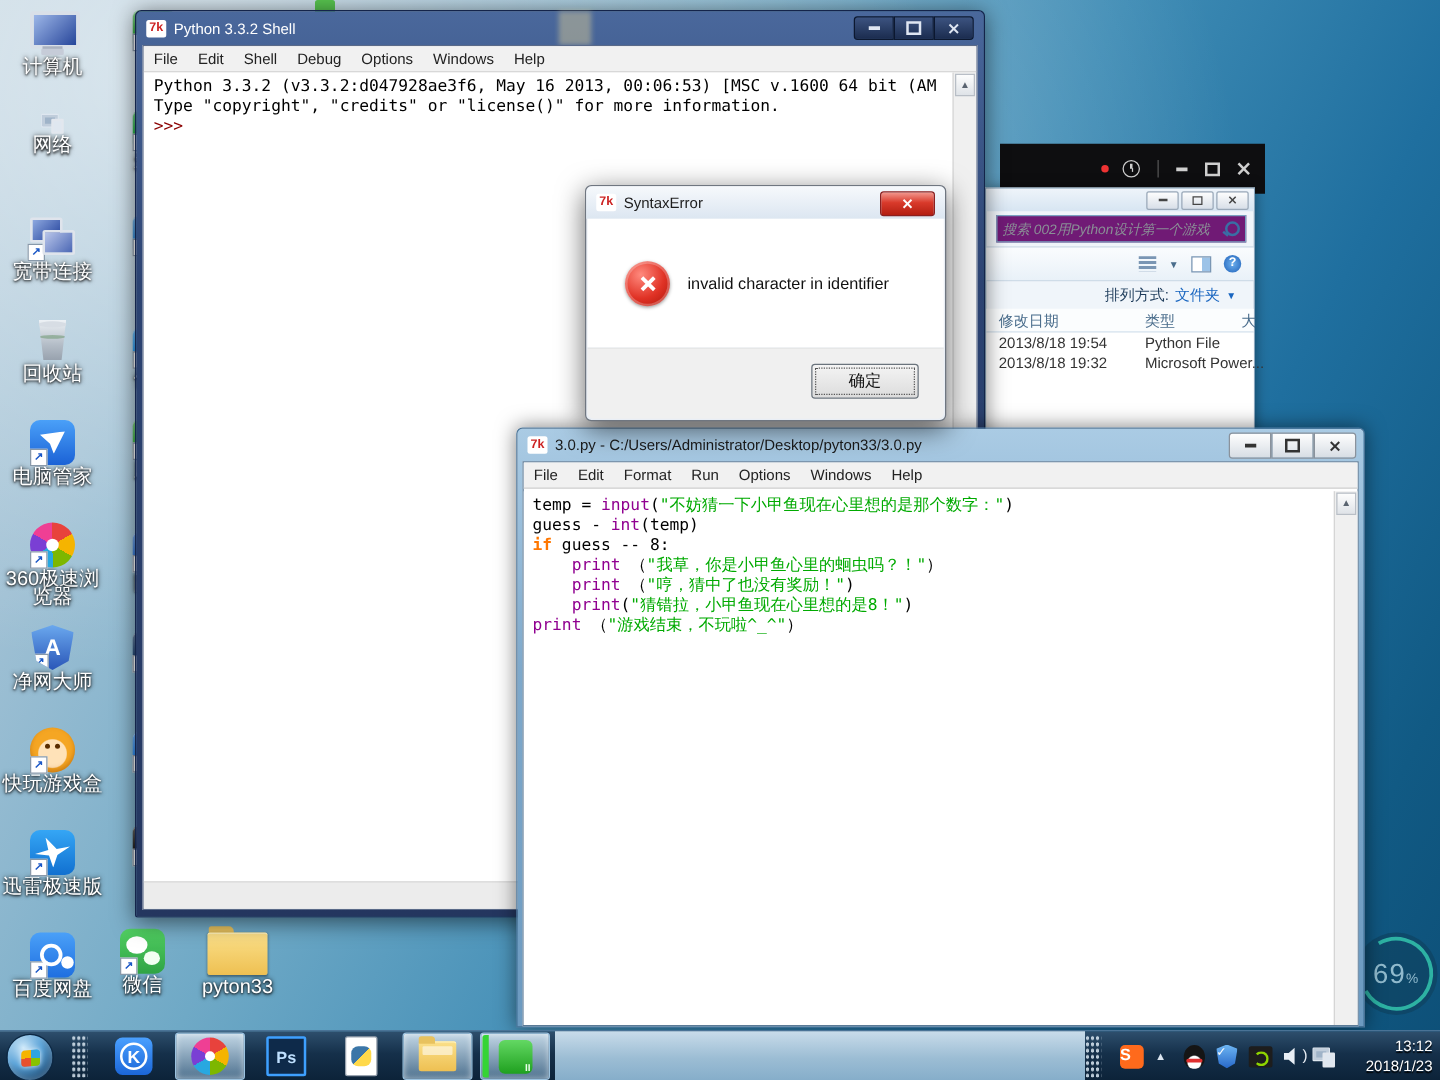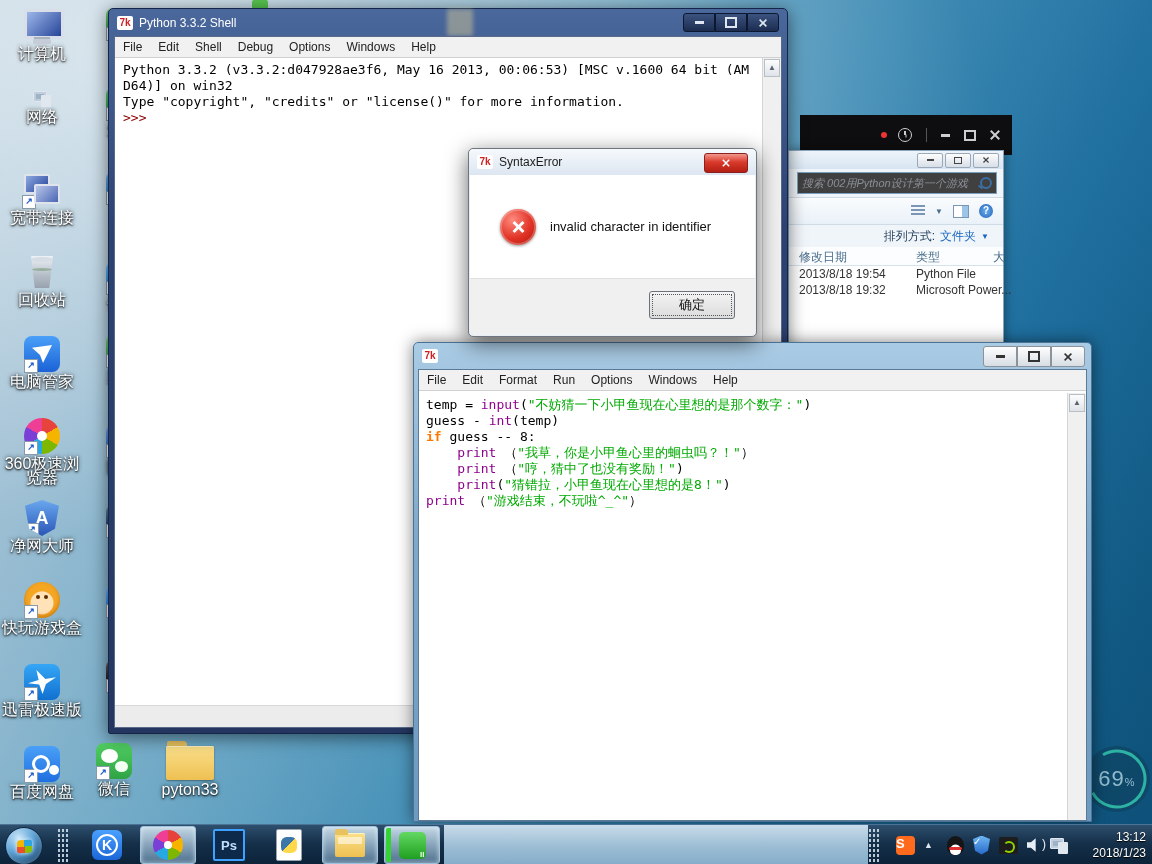--- a/index.html
+++ b/index.html
@@ -77,21 +77,21 @@
   .vdiv{width:1px;height:14px;background:#555;}
   
   #explorer{position:absolute;left:788px;top:150px;width:214px;height:210px;z-index:3;
       background:#f0f5fa;border:1px solid #8aa6bd;box-shadow:0 0 10px rgba(0,0,0,.45);font-size:12px;}
   #explorer .cap{height:16px;background:linear-gradient(#eef4fa,#d7e5f2);display:flex;justify-content:flex-end;align-items:center;gap:2px;padding:1px 4px;}
   .mini-btn{width:24px;height:13px;border:1px solid #9aa8b8;border-radius:2px;background:linear-gradient(#fdfdfd,#d8dfe8);
       color:#444;font-size:9px;display:flex;align-items:center;justify-content:center;}
   .mini-btn .xbar{transform:scale(.6);}
   .mini-btn .minbar{width:7px;height:2px;}
   .mini-btn .maxbox{width:6px;height:5px;border-width:1.5px;}
-  #search-row{display:flex;align-items:center;margin:3px 6px 3px 8px;background:#404040;border:1px solid #7aa1c0;height:20px;padding:0 4px;}
+  #search-row{display:flex;align-items:center;margin:3px 6px 3px 8px;background:#701a75;border:1px solid #7aa1c0;height:20px;padding:0 4px;}
   #search-text{flex:1;color:#8a8f96;font-style:italic;font-size:11px;white-space:nowrap;overflow:hidden;}
   .magnifier{width:8px;height:8px;border:2px solid #3a6ea5;border-radius:50%;position:relative;flex:none;}
   .magnifier::after{content:"";position:absolute;left:-4px;top:7px;width:5px;height:2px;background:#3a6ea5;transform:rotate(38deg);}
   #exp-toolbar{height:26px;border-top:1px solid #cfdce8;border-bottom:1px solid #cfdce8;background:linear-gradient(#fafcfe,#e9f1f8);
       display:flex;align-items:center;justify-content:flex-end;gap:10px;padding-right:10px;}
   .tb-list{width:14px;height:12px;background:repeating-linear-gradient(#7a96b4 0 2px,transparent 2px 4px);}
   .tb-caret{color:#4a6d8c;font-size:8px;}
   .tb-pane{width:14px;height:11px;border:1px solid #7a96b4;background:linear-gradient(90deg,#fff 55%,#9cc3e8 55%);}
   .tb-help{width:14px;height:14px;border-radius:50%;background:radial-gradient(#6db0ee,#1d5fb8);color:#fff;font-size:10px;font-weight:bold;text-align:center;line-height:14px;}
   #arrange-row{height:22px;display:flex;align-items:center;justify-content:flex-end;gap:5px;padding-right:14px;color:#1f3d5c;}
@@ -421,34 +421,34 @@
           <div class="menu-item">File</div>
           <div class="menu-item">Edit</div>
           <div class="menu-item">Shell</div>
           <div class="menu-item">Debug</div>
           <div class="menu-item">Options</div>
           <div class="menu-item">Windows</div>
           <div class="menu-item">Help</div>
         </div>
       <div id="console">
           <div class="con-line">Python 3.3.2 (v3.3.2:d047928ae3f6, May 16 2013, 00:06:53) [MSC v.1600 64 bit (AM</div>
-          <div class="con-line">D64)] on win32</div>
           <div class="con-line">Type "copyright", "credits" or "license()" for more information.</div>
           <div class="con-line prompt">&gt;&gt;&gt;</div>
         </div>
       <div class="vscroll">
           <span class="up">▲</span>
         </div>
       <div id="shell-strip"></div>
     </div>
   </div>
 
   <div id="editor">
     <div id="editor-title">
       <span class="tk-chip">7k</span>
+      <span>3.0.py - C:/Users/Administrator/Desktop/pyton33/3.0.py</span>
       <span class="win-btns-light">
         <span class="titlebar-btn">
             <span class="minbar"></span>
           </span>
         <span class="titlebar-btn">
             <span class="maxbox"></span>
           </span>
         <span class="titlebar-btn">
             <span class="xbar" style="transform:scale(.8)"></span>
           </span>

